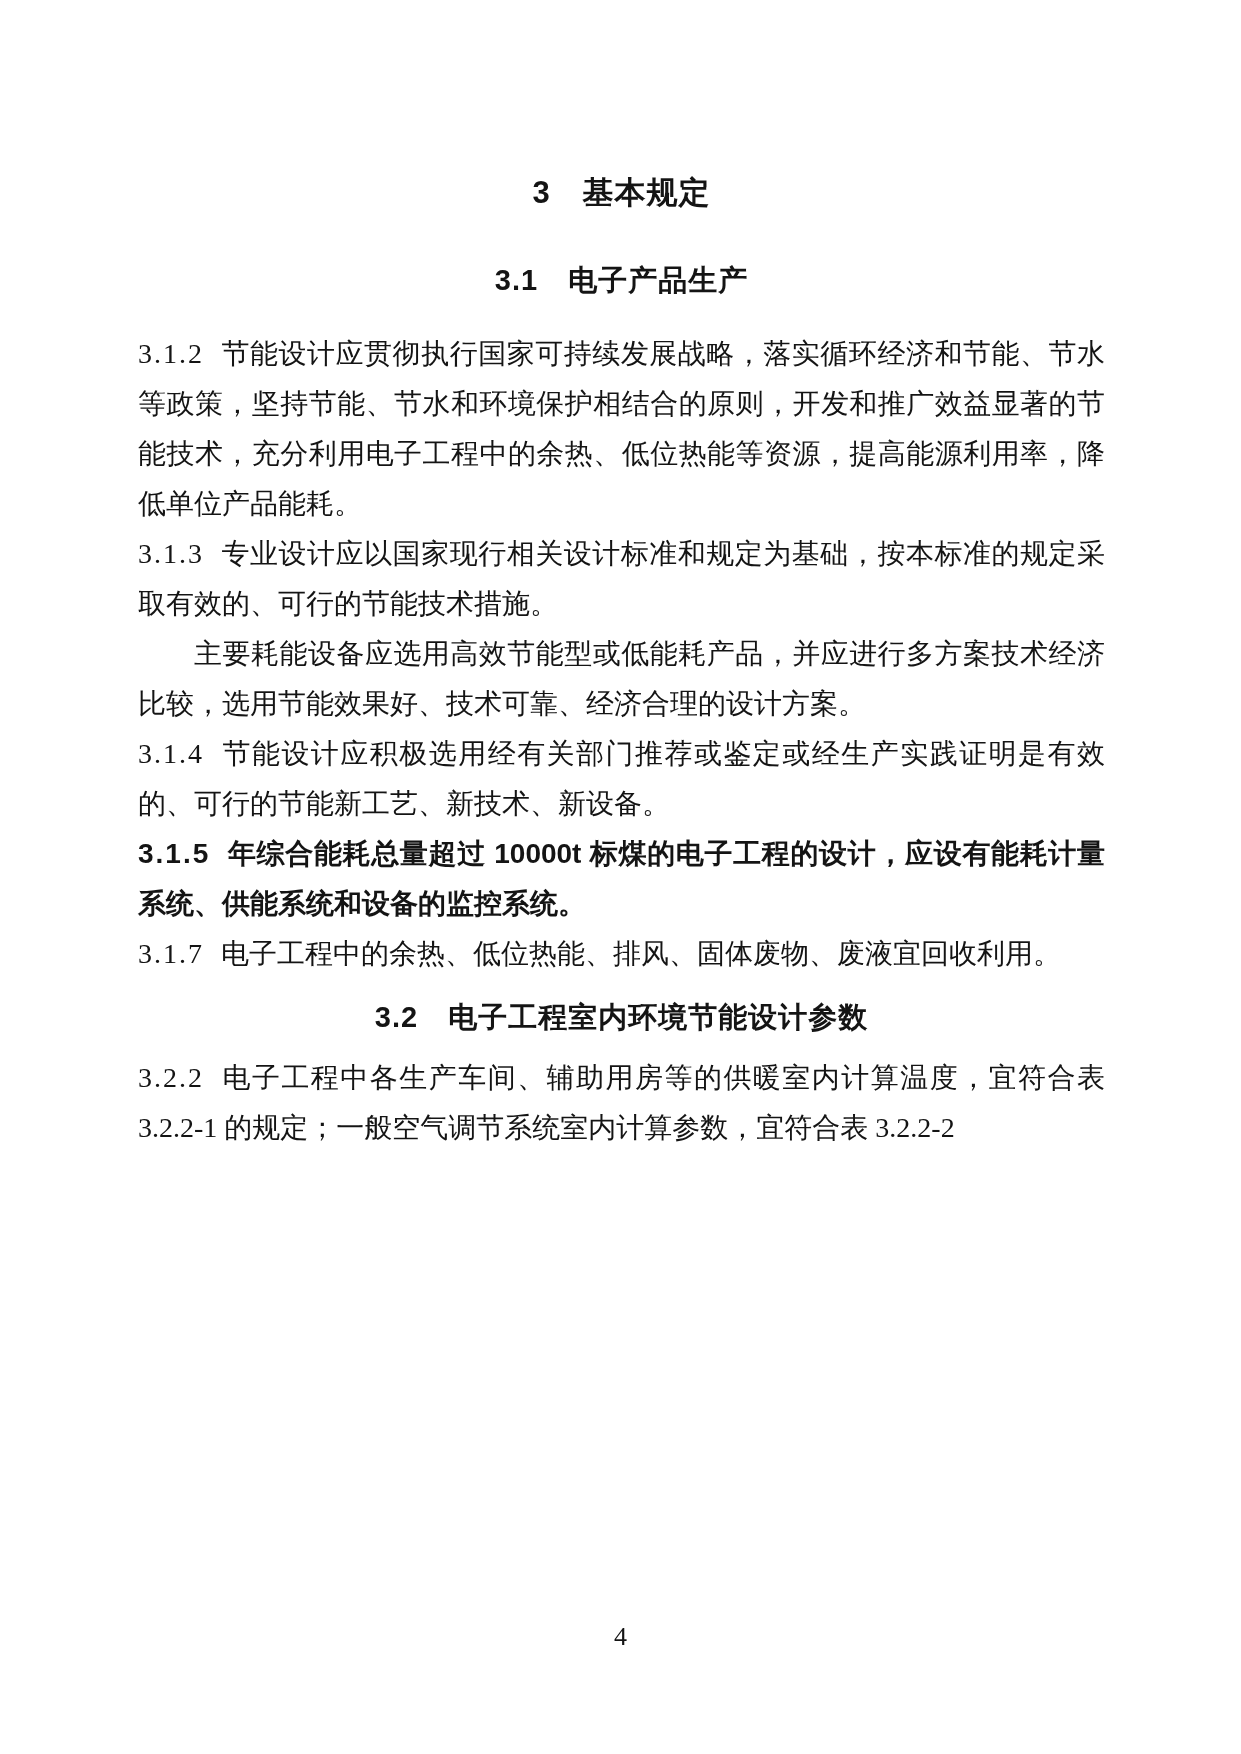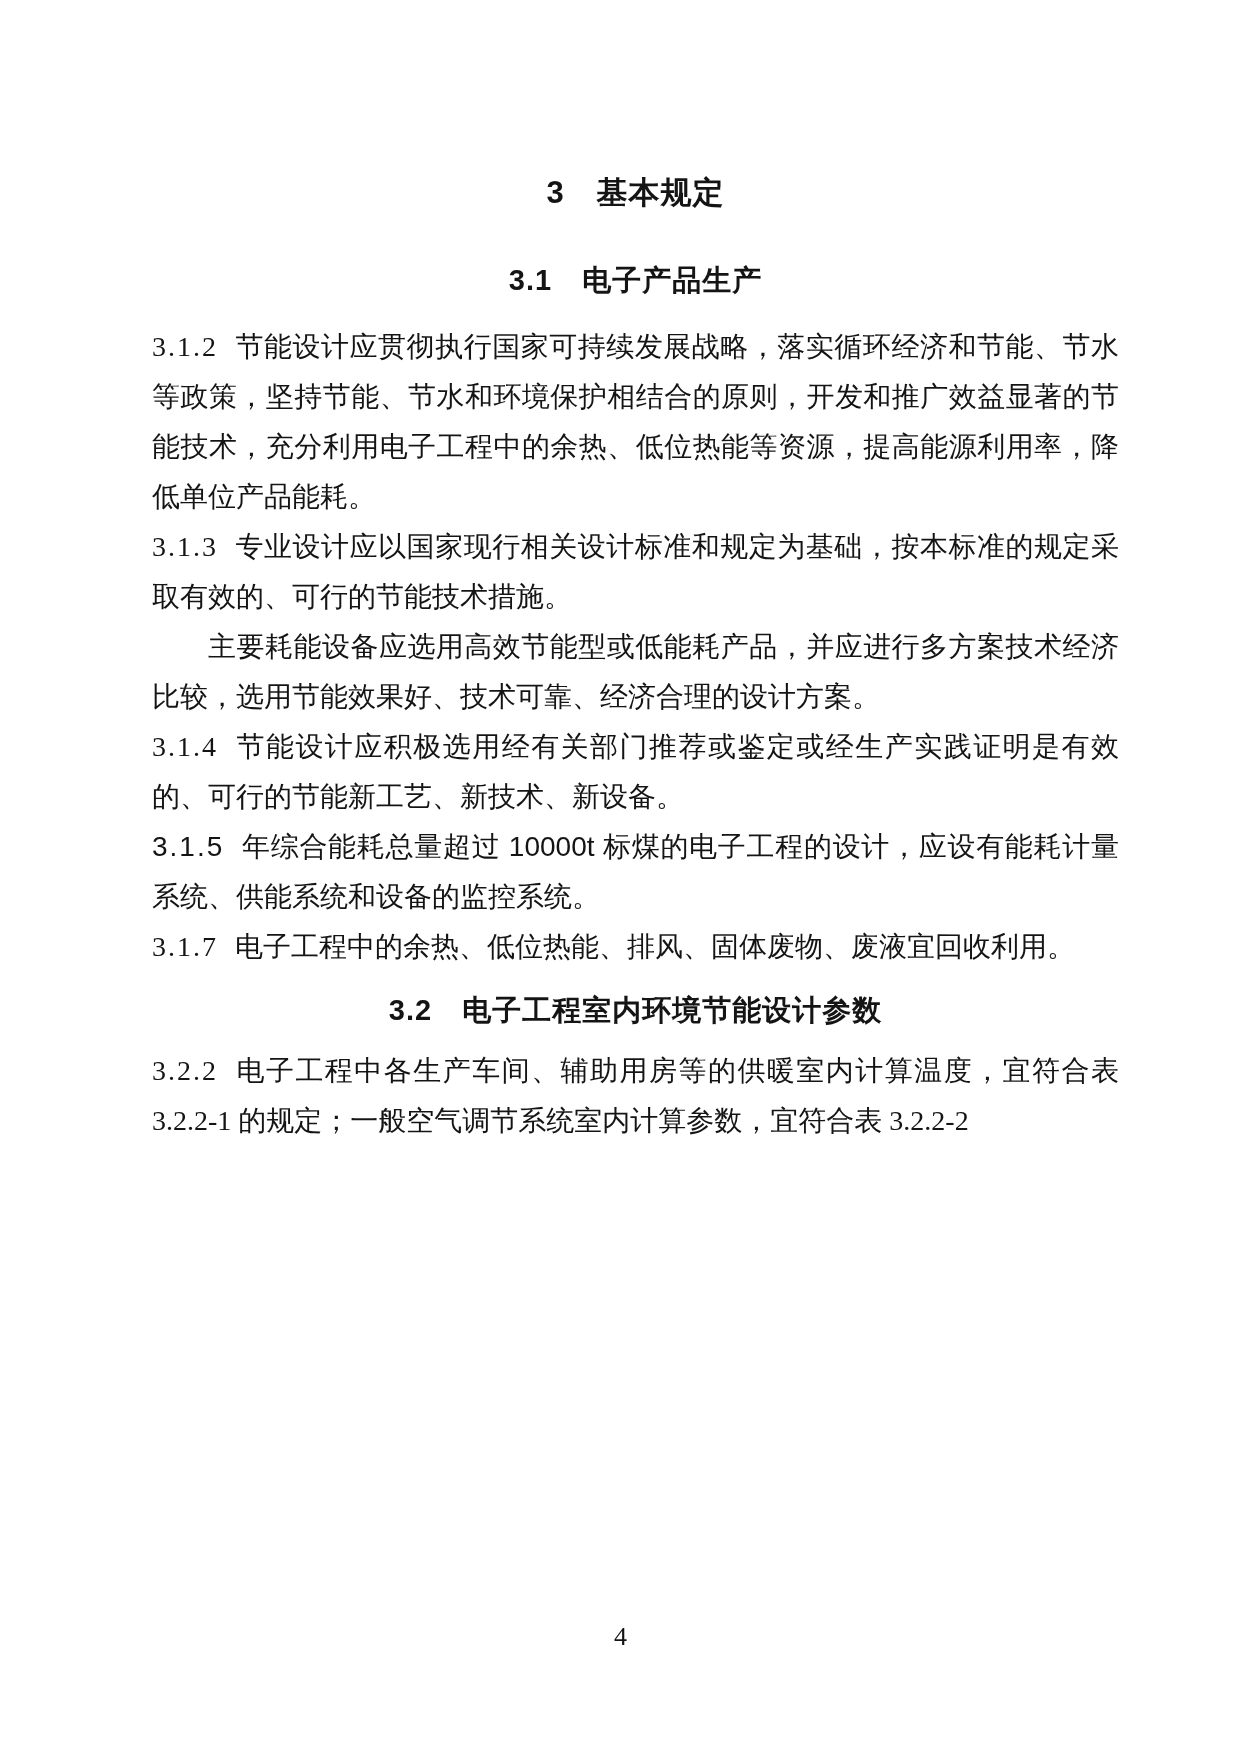--- a/index.html
+++ b/index.html
@@ -9,53 +9,53 @@
     width: 1241px;
     height: 1754px;
     margin: 0 auto;
     background: #ffffff;
     color: #141414;
     font-family: "Liberation Serif", "DejaVu Serif", serif;
     overflow: hidden;
   }
   .content {
     position: absolute;
-    left: 152px;
+    left: 138px;
     top: 0;
     width: 967px;
   }
   .chapter-heading {
     margin-top: 174px;
     text-align: center;
     font-family: "Liberation Sans", "DejaVu Sans", sans-serif;
     font-weight: bold;
     font-size: 31px;
     line-height: 38px;
     letter-spacing: 1px;
   }
   .section-heading {
     text-align: center;
     font-family: "Liberation Sans", "DejaVu Sans", sans-serif;
     font-weight: bold;
     font-size: 29px;
     line-height: 36px;
     letter-spacing: 1px;
   }
-  .section-heading.first { margin-top: 50px; margin-bottom: 24px; }
+  .section-heading.first { margin-top: 50px; margin-bottom: 31px; }
   .section-heading.later { margin-top: 20px; margin-bottom: 18px; }
   .para {
     font-size: 28px;
     line-height: 50px;
     text-align: justify;
     text-justify: inter-character;
   }
   .para.indented { text-indent: 2em; }
   .para.emphasized {
     font-family: "Liberation Sans", "DejaVu Sans", sans-serif;
-    font-weight: normal;
+    font-weight: bold;
   }
   .clause-num {
     margin-right: 17px;
     letter-spacing: 2px;
     white-space: nowrap;
   }
   .page-number {
     position: absolute;
     top: 1622px;
     left: 0;

